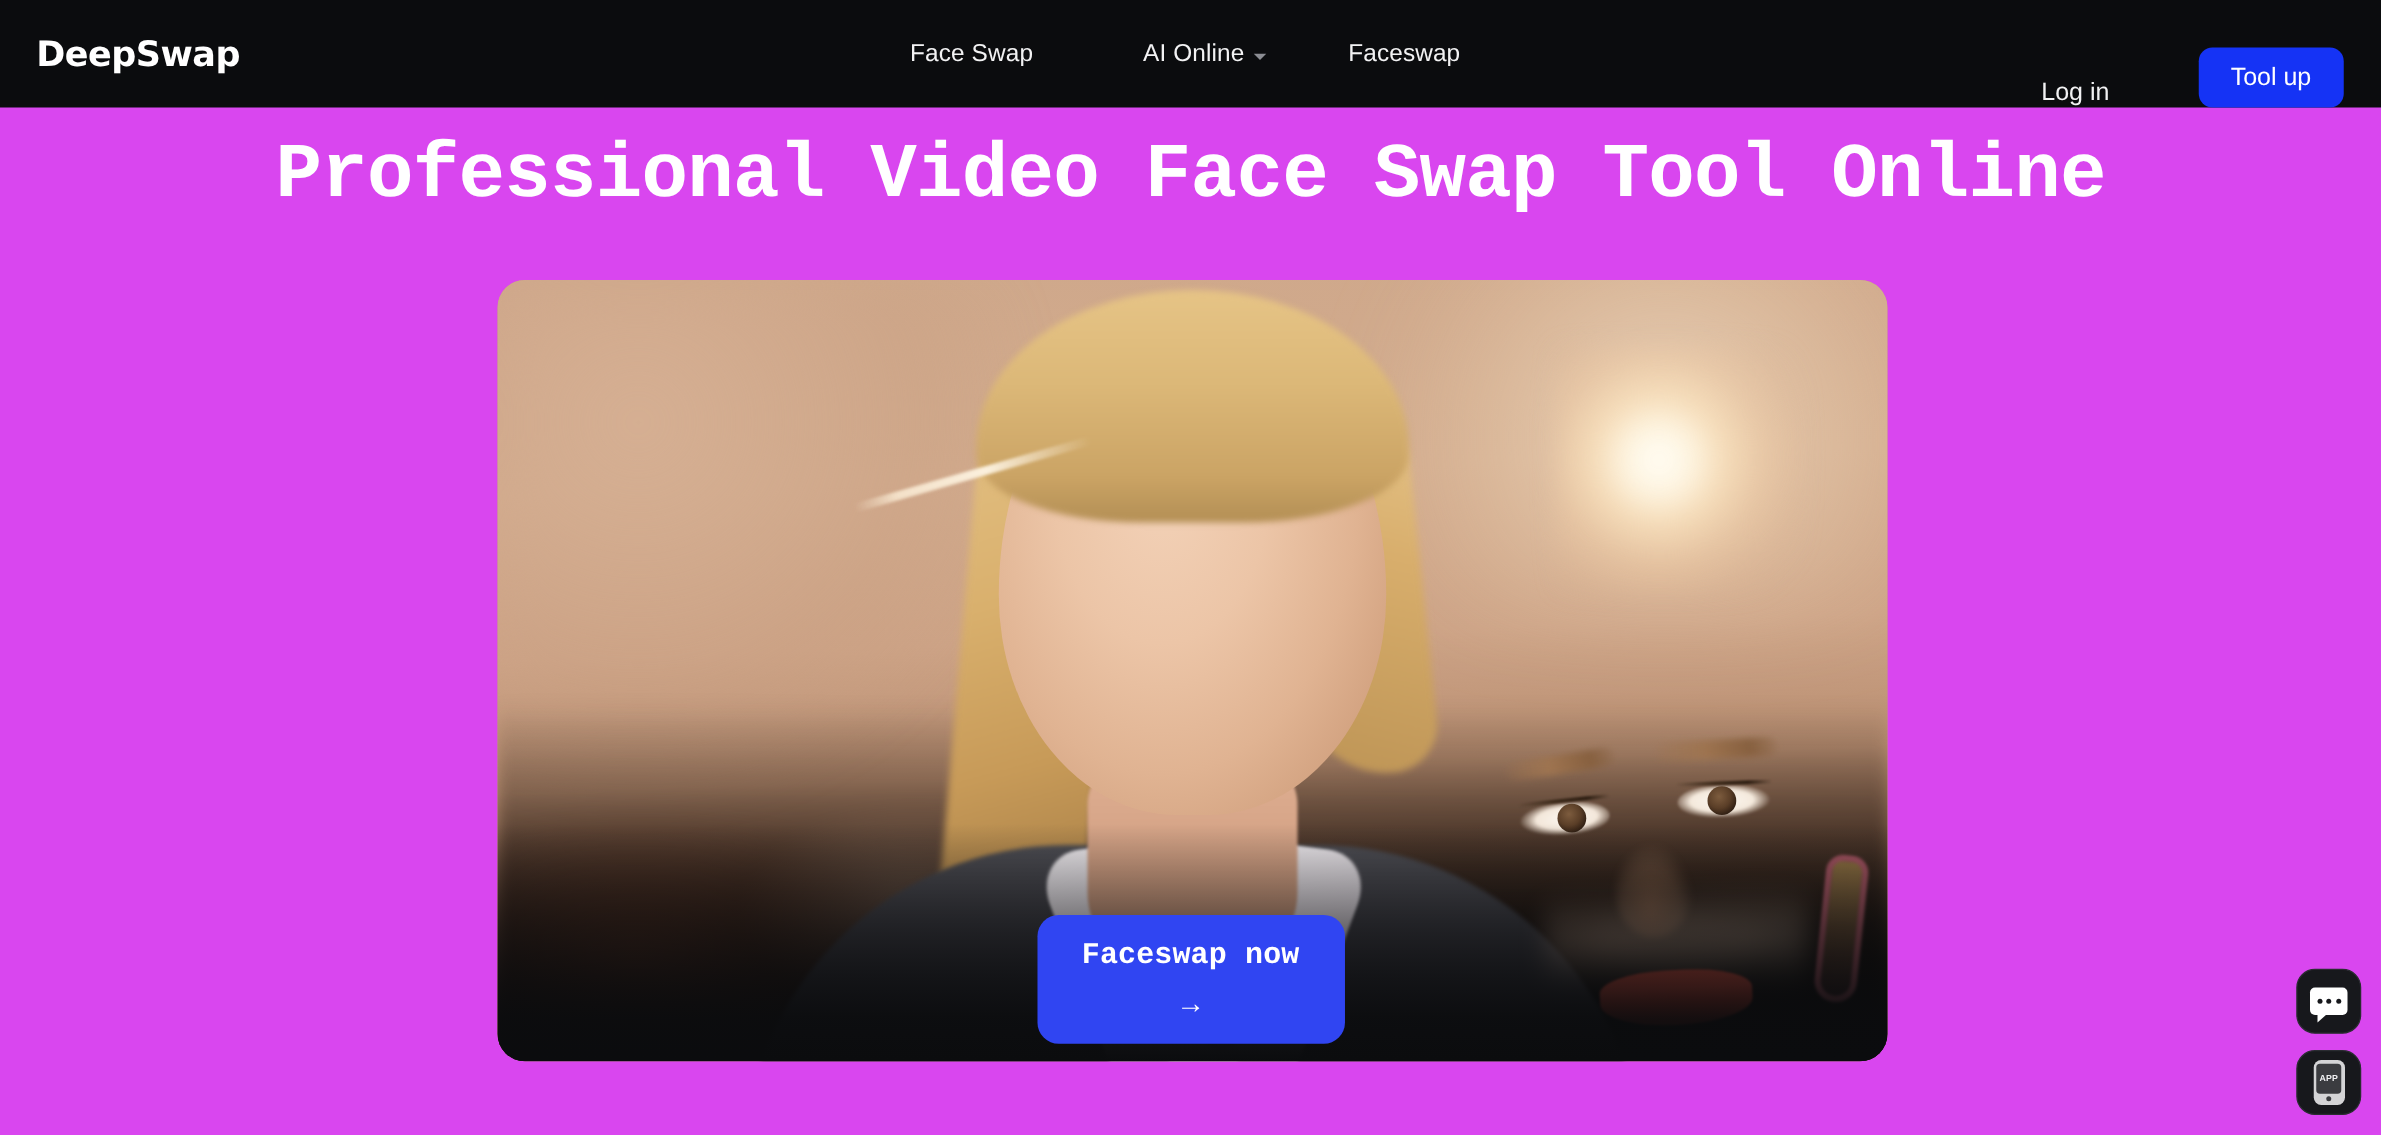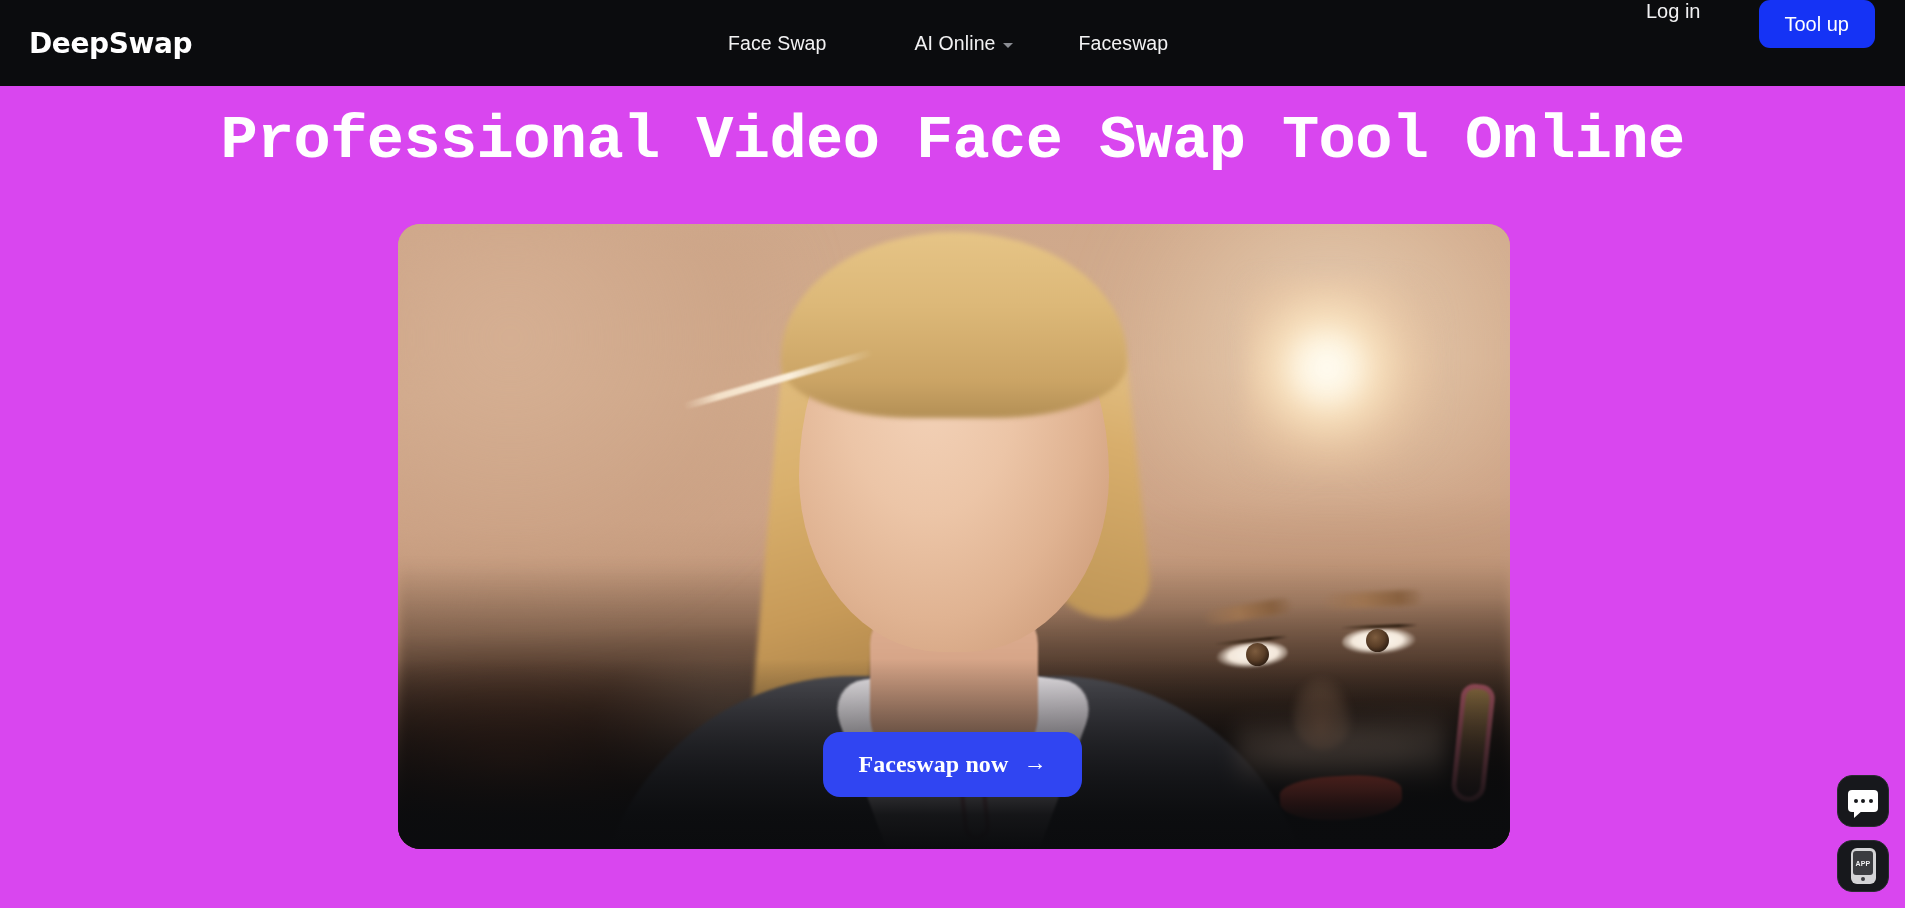--- a/index.html
+++ b/index.html
@@ -81,22 +81,22 @@
     border-top: 5px solid #8b8d93;
     margin-top: 4px;
   }
 
   .header-right {
     position: absolute;
     right: 30px;
     top: 0;
     height: 86px;
     display: flex;
-    align-items: flex-start;
-    gap: 4px;
+    align-items: flex-end;
+    gap: 17px;
   }
 
   .login-link {
     color: #f1f1f2;
     font-size: 20px;
     font-weight: 400;
     cursor: pointer;
     margin-right: 54px;
     white-space: nowrap;
   }
@@ -433,29 +433,30 @@
   .cta-btn {
     position: absolute;
     left: 50%;
     transform: translateX(-50%);
     top: 732px;
     background: #3045f2;
     color: #fff;
     border: none;
     border-radius: 17px;
     padding: 19px 36px;
-    font-family: Liberation Serif, serif;
+    font-family: Liberation Mono, monospace;
     font-size: 24px;
     font-weight: 700;
     letter-spacing: 0.1px;
     cursor: pointer;
     display: flex;
     gap: 15px;
     white-space: nowrap;
     z-index: 25;
+    flex-direction: column;
   }
   .cta-arrow { font-size: 23px; line-height: 1; font-weight: 700; }
 
   
   .float-col {
     position: absolute;
     right: 16px;
     bottom: 16px;
     display: flex;
     flex-direction: column;

